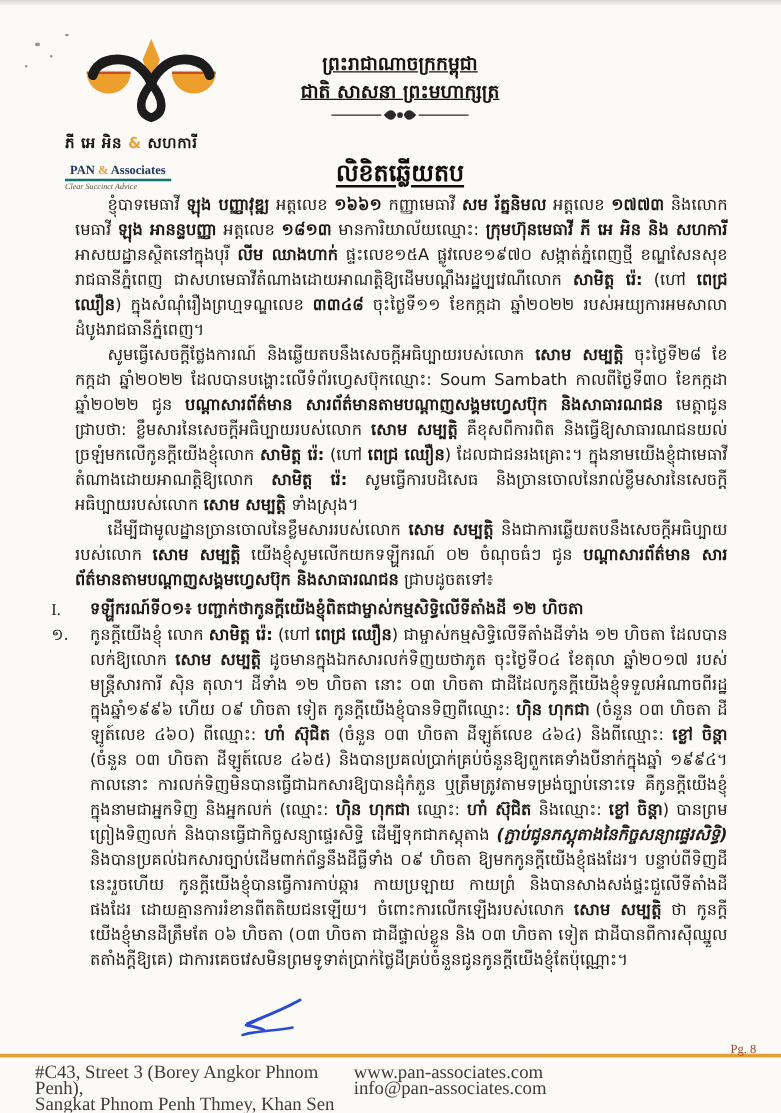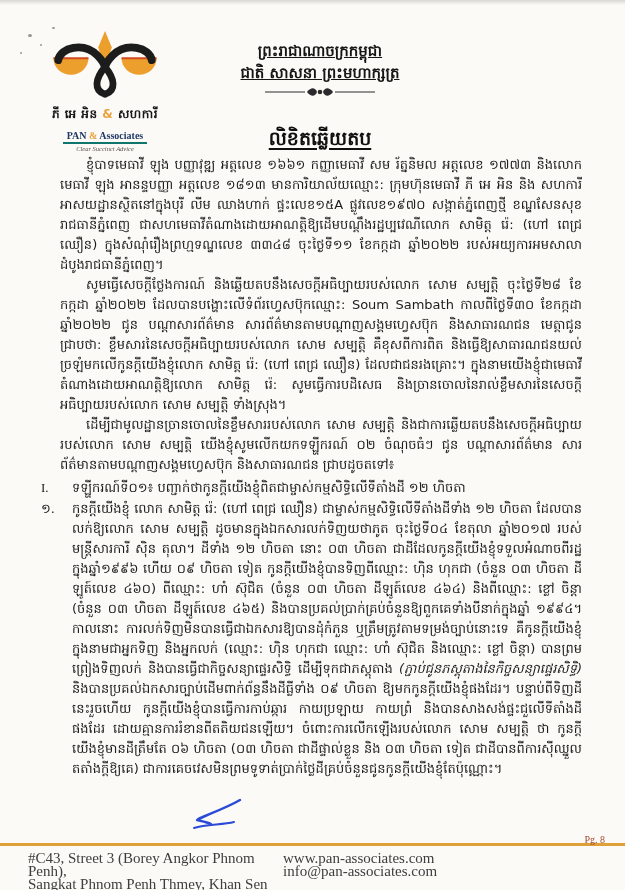--- a/index.html
+++ b/index.html
@@ -8,42 +8,42 @@
     background:#fbfaf7;
     font-family:"DejaVu Sans","Liberation Sans",sans-serif;
     color:#1d1d1d;
   }
   
   .scan-edge-top{position:absolute;top:0;left:0;width:625px;height:5px;
     background:linear-gradient(#d9d7d2,rgba(251,250,247,0));}
   .speck{position:absolute;background:#6b6b66;border-radius:50%;filter:blur(0.6px);opacity:.7;}
 
   
-  .logo{position:absolute;left:36px;top:30px;width:138px;text-align:center;}
+  .logo{position:absolute;left:52px;top:30px;width:138px;text-align:left;}
   .logo svg{display:block;margin:0 auto;}
   .logo-khmer{font-size:12px;font-weight:bold;color:#181818;letter-spacing:.5px;margin-top:2px;}
   .logo-latin{font-family:"Liberation Serif",serif;font-size:10px;font-weight:bold;color:#1F3864;
     border-bottom:2px solid #0f766e;display:inline-block;padding:0 4px 1px;}
   .amp{color:#E8A23B;}
   .logo-tagline{font-family:"Liberation Serif",serif;font-size:6.5px;font-style:italic;color:#55504a;margin-top:1px;}
 
   
   .header-center{position:absolute;left:150px;top:40px;width:340px;text-align:center;}
   .kh-line{font-size:15px;font-weight:bold;color:#151515;line-height:22px;text-decoration:underline;}
   .ornament{margin-top:2px;height:12px;display:flex;align-items:center;justify-content:center;color:#222;}
   .ornament svg{display:block;}
   .doc-title{position:absolute;left:150px;top:126px;width:340px;text-align:center;
     font-size:19px;font-weight:bold;color:#101010;
     text-decoration:underline;text-underline-offset:3px;text-decoration-thickness:2px;}
 
   
   .doc-body{position:absolute;left:60px;top:155px;width:522px;
     font-size:13px;line-height:20px;text-align:justify;color:#1c1c1c;}
   .block{margin:0;}
-  .block .b{font-weight:normal;}
+  .block .b{font-weight:bold;}
   .block .i{font-style:italic;}
   .block.p{text-indent:26px;}
   .block.heading{position:relative;padding-left:12px;font-weight:bold;margin-top:3px;}
   .block.item{position:relative;padding-left:12px;margin-top:1px;}
   .marker{position:absolute;left:-19px;top:0;font-weight:normal;}
   .block.heading .marker{font-weight:normal;font-family:"Liberation Serif",serif;}
 
   
   .pen-mark{position:absolute;left:188px;top:797px;}
 

